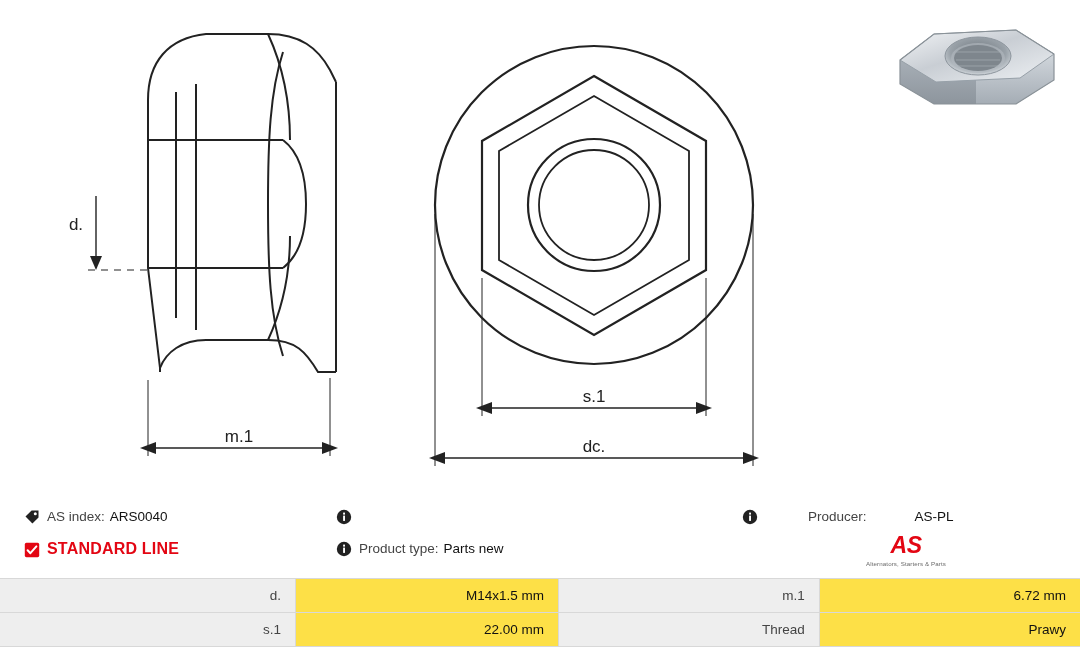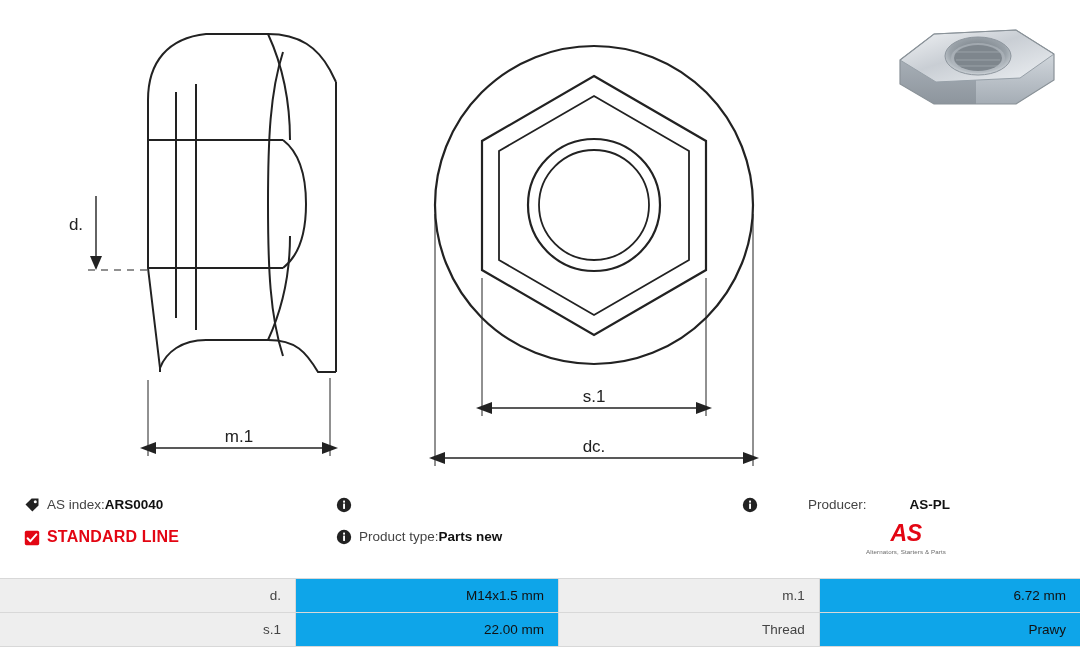--- a/index.html
+++ b/index.html
@@ -33,21 +33,21 @@
     right: 14px;
     top: 8px;
     width: 180px;
     height: 150px;
   }
 
   
   .info {
     position: absolute;
     left: 0;
-    top: 486px;
+    top: 498px;
     width: 980px;
     height: 76px;
     font-size: 13.5px;
   }
   .info-row {
     position: absolute;
     display: flex;
     align-items: center;
     white-space: nowrap;
   }
@@ -62,21 +62,21 @@
     width: 16px;
     height: 16px;
     margin-right: 7px;
     flex: none;
     position: relative;
     top: 1px;
   }
   .ico svg { display: block; }
 
   .lbl { color: #444444; }
-  .val { color: #111111; font-weight: bold; }
+  .val { color: #111111; font-weight: normal; margin-left: 5px; }
 
   .std-line {
     color: #e30613;
     font-weight: bold;
     letter-spacing: 0.2px;
     font-size: 16px;
   }
   .std-ico svg { display:block; }
 
   
@@ -118,21 +118,21 @@
     height: 33px;
     border: 1px solid #d8d8d8;
     padding: 0 14px;
   }
   .spec-table td.k {
     background: #eeeeee;
     text-align: right;
     color: #444444;
   }
   .spec-table td.v {
-    background: #0ea5e9;
+    background: #fde047;
     text-align: right;
     color: #111111;
   }
   .col-k { width: 238px; }
   .col-v { width: 212px; }
   .col-k2 { width: 210px; }
   .col-v2 { width: 210px; }
   .spec-table tr td:first-child { border-left: none; }
   .spec-table tr td:last-child { border-right: none; }
 

